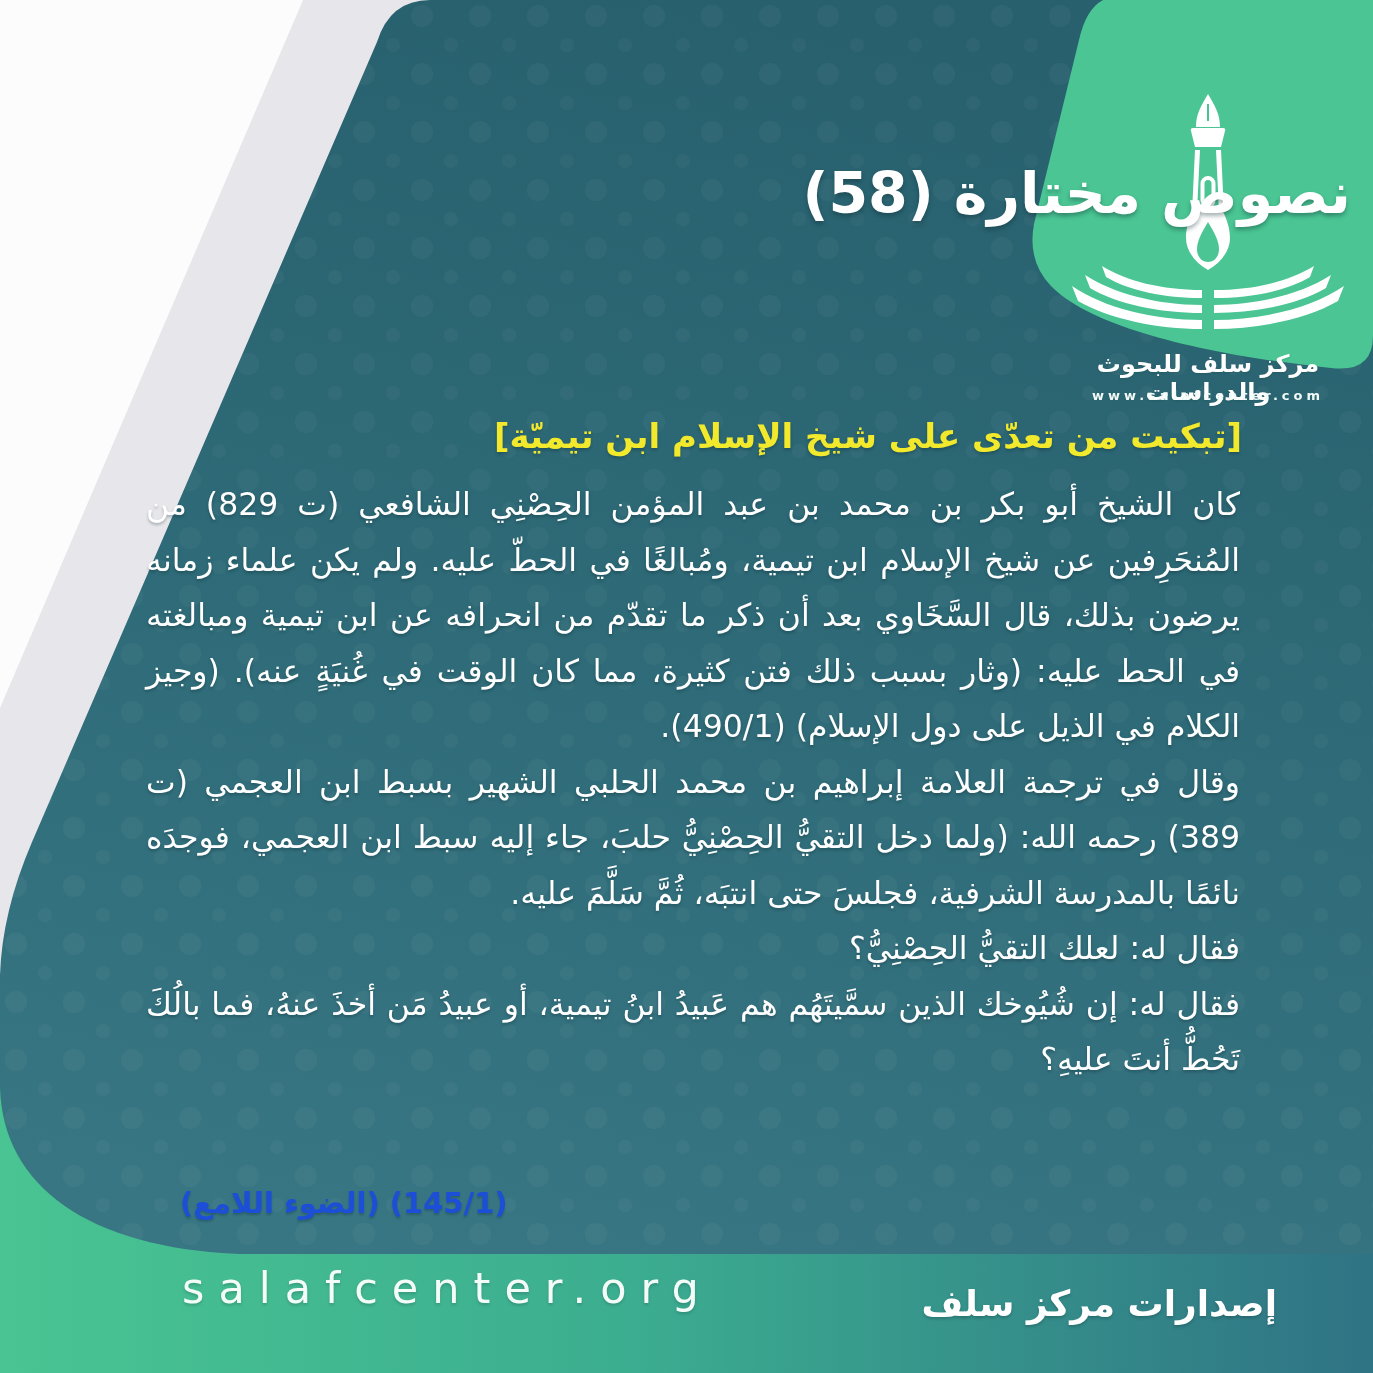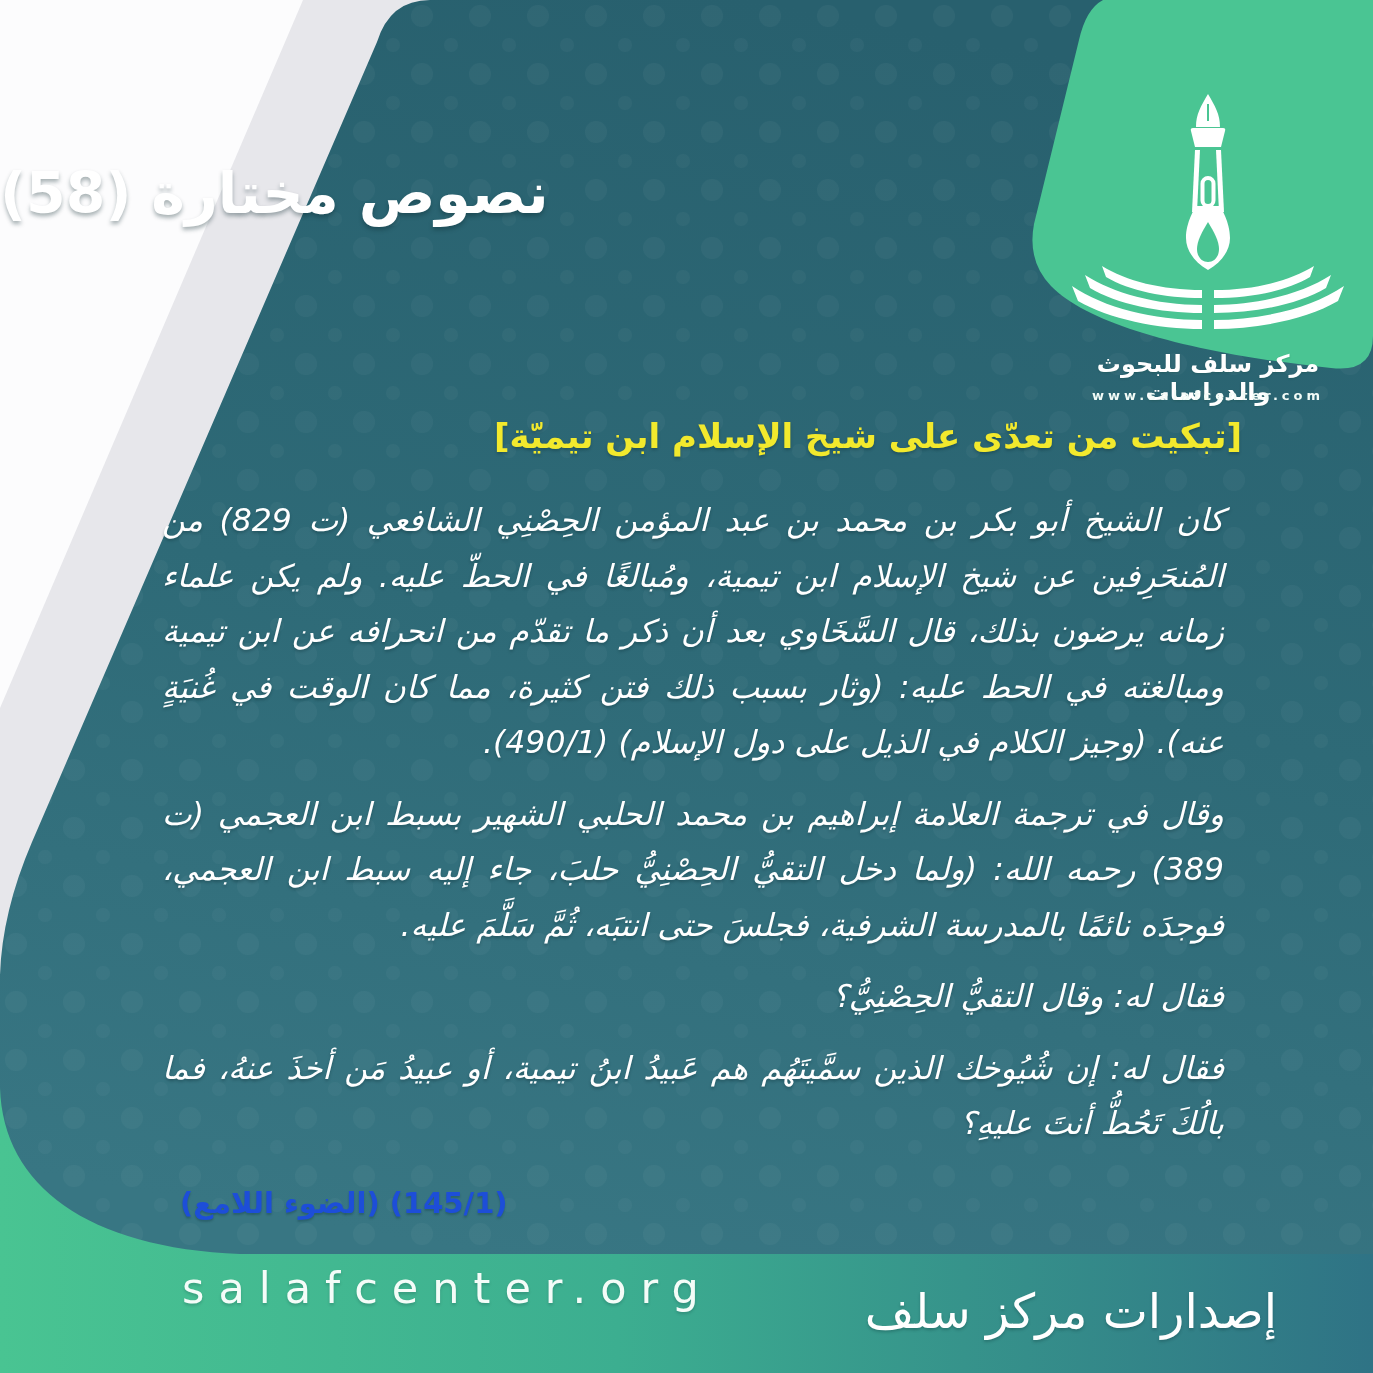--- a/index.html
+++ b/index.html
@@ -18,44 +18,44 @@
     text-align:center;font-size:24px;font-weight:bold;
     text-shadow:0 1px 2px rgba(20,70,55,.25);
   }
   .brand-url{
     left:1030px;width:356px;top:388px;
     text-align:center;font-size:13px;font-weight:bold;letter-spacing:4px;
     color:#f2fbf7;
   }
   .title{
     left:0;right:22px;top:160px;
-    text-align:left;font-size:57px;font-weight:bold;
+    text-align:right;font-size:57px;font-weight:bold;
     text-shadow:0 3px 4px rgba(8,38,44,.35);
   }
   .heading{
     right:131px;top:416px;
     font-size:34px;font-weight:bold;color:#F2E92D;
     text-shadow:0 2px 3px rgba(8,38,44,.30);
   }
   .body-text{
     right:133px;left:146px;top:477px;
     font-size:31.5px;line-height:55.5px;
     direction:rtl;text-align:justify;
     text-shadow:0 2px 3px rgba(8,38,44,.30);
   }
-  .body-text p{margin:16px;font-style:italic;}
+  .body-text p{margin:0;}
   .citation{
     left:180px;top:1186px;
     direction:ltr;
     font-size:29px;font-weight:bold;color:#1d4ed8;
     text-shadow:0 2px 2px rgba(8,38,44,.25);
   }
   .footer-publisher{
     right:96px;top:1283px;
-    font-size:48px;font-weight:normal;
+    font-size:36px;font-weight:bold;
     text-shadow:0 2px 3px rgba(8,38,44,.25);
   }
   .footer-site{
     left:182px;top:1263px;
     font-size:43px;letter-spacing:14px;
     color:#f4fcf8;
     text-shadow:0 2px 3px rgba(8,38,44,.20);
   }
 </style>
 </head>
@@ -118,21 +118,21 @@
   <div class="txt brand-name rtl">مركز سلف للبحوث والدراسات</div>
   <div class="txt brand-url">www.salafcenter.com</div>
 
   <div class="txt title rtl">نصوص مختارة (58)</div>
 
   <div class="txt heading rtl">[تبكيت من تعدّى على شيخ الإسلام ابن تيميّة]</div>
 
   <div class="txt body-text">
     <p>كان الشيخ أبو بكر بن محمد بن عبد المؤمن الحِصْنِي الشافعي (ت 829) من المُنحَرِفين عن شيخ الإسلام ابن تيمية، ومُبالغًا في الحطّ عليه. ولم يكن علماء زمانه يرضون بذلك، قال السَّخَاوي بعد أن ذكر ما تقدّم من انحرافه عن ابن تيمية ومبالغته في الحط عليه: (وثار بسبب ذلك فتن كثيرة، مما كان الوقت في غُنيَةٍ عنه). (وجيز الكلام في الذيل على دول الإسلام) (490/1).</p>
     <p>وقال في ترجمة العلامة إبراهيم بن محمد الحلبي الشهير بسبط ابن العجمي (ت 389) رحمه الله: (ولما دخل التقيُّ الحِصْنِيُّ حلبَ، جاء إليه سبط ابن العجمي، فوجدَه نائمًا بالمدرسة الشرفية، فجلسَ حتى انتبَه، ثُمَّ سَلَّمَ عليه.</p>
-    <p>فقال له: وقال التقيُّ الحِصْنِيُّ؟</p>
+    <p>فقال له: لعلك التقيُّ الحِصْنِيُّ؟</p>
     <p>فقال له: إن شُيُوخك الذين سمَّيتَهُم هم عَبيدُ ابنُ تيمية، أو عبيدُ مَن أخذَ عنهُ، فما بالُكَ تَحُطُّ أنتَ عليهِ؟</p>
   </div>
 
   <div class="txt citation">(الضوء اللامع) (145/1)</div>
 
   <div class="txt footer-publisher rtl">إصدارات مركز سلف</div>
   <div class="txt footer-site">salafcenter.org</div>
 
 </div>
 

